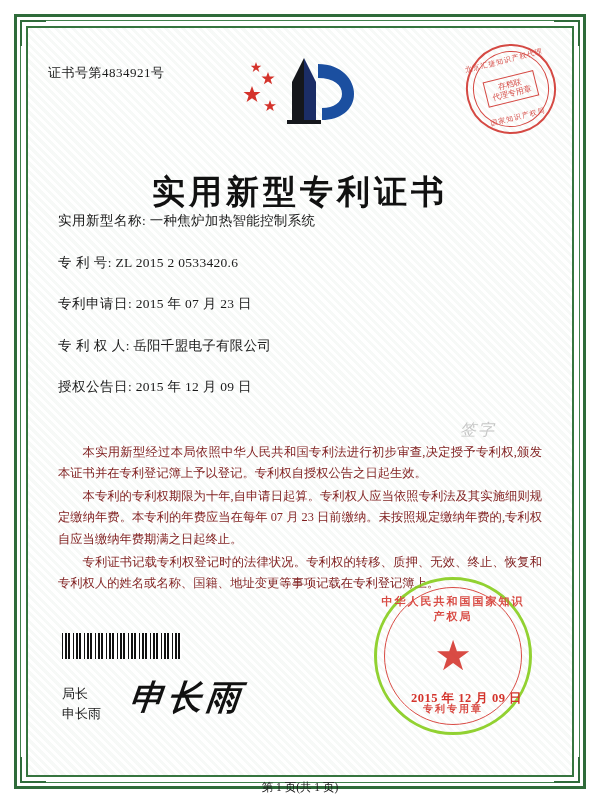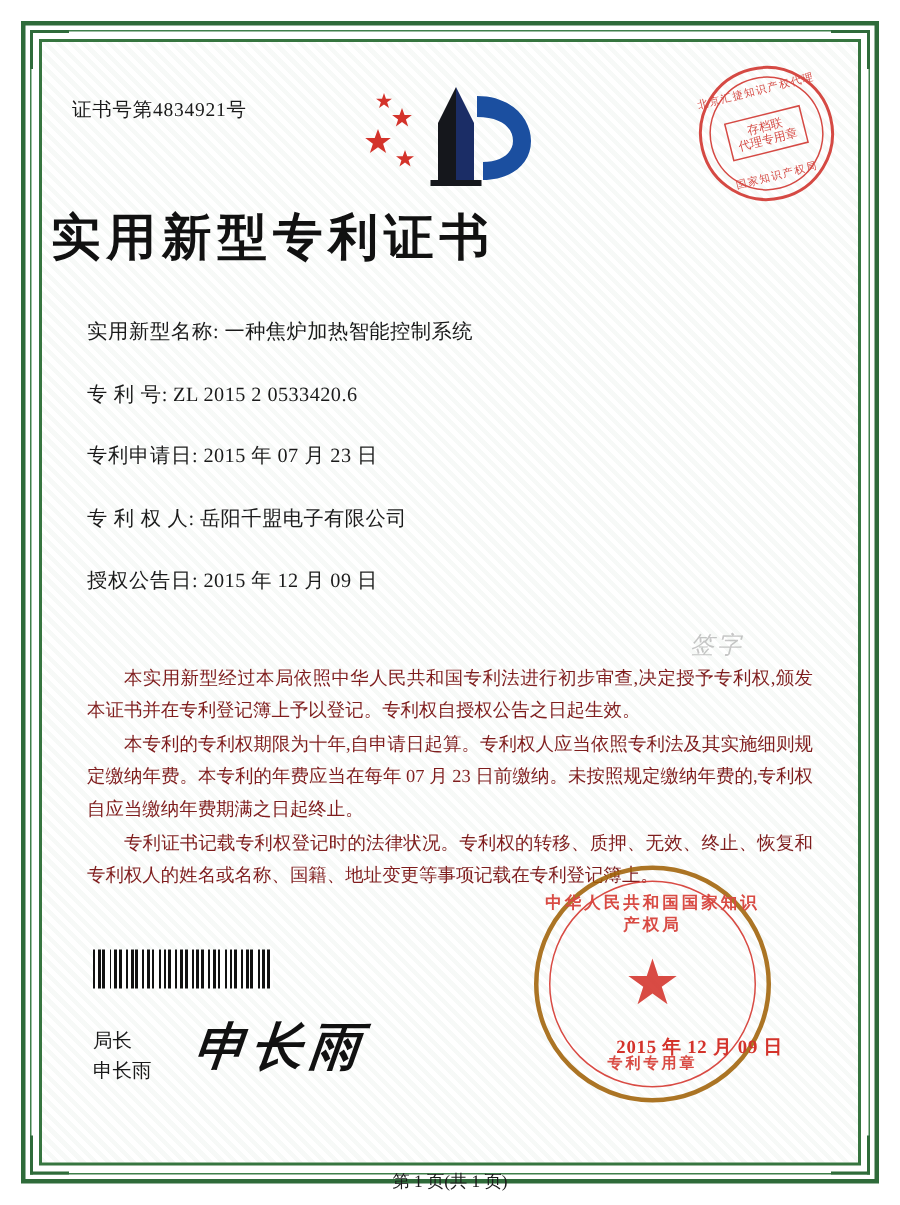--- a/index.html
+++ b/index.html
@@ -131,22 +131,22 @@
     top: 18px;
     transform: translateX(-50%);
     width: 140px;
     height: 90px;
   }
 
   .main-title {
     position: absolute;
     left: 0;
     right: 0;
-    top: 102px;
-    text-align: left;
+    top: 136px;
+    text-align: center;
     font-size: 33px;
     font-weight: bold;
     letter-spacing: 4px;
     color: #111;
   }
 
   .fields {
     position: absolute;
     left: 24px;
     right: 24px;
@@ -218,26 +218,26 @@
     font-style: italic;
     font-weight: bold;
     color: #111;
     letter-spacing: 4px;
     transform: skewX(-6deg);
   }
 
   
   .seal-main {
     position: absolute;
-    right: 52px;
+    right: 34px;
     bottom: 34px;
     width: 152px;
     height: 152px;
     border-radius: 50%;
-    border: 3px solid #a16207;
+    border: 3px solid #84cc16;
     color: #d4332b;
     opacity: 0.88;
   }
   .seal-main .inner-ring {
     position: absolute;
     left: 7px; top: 7px; right: 7px; bottom: 7px;
     border: 1px solid #d4332b;
     border-radius: 50%;
   }
   .seal-main .star {

